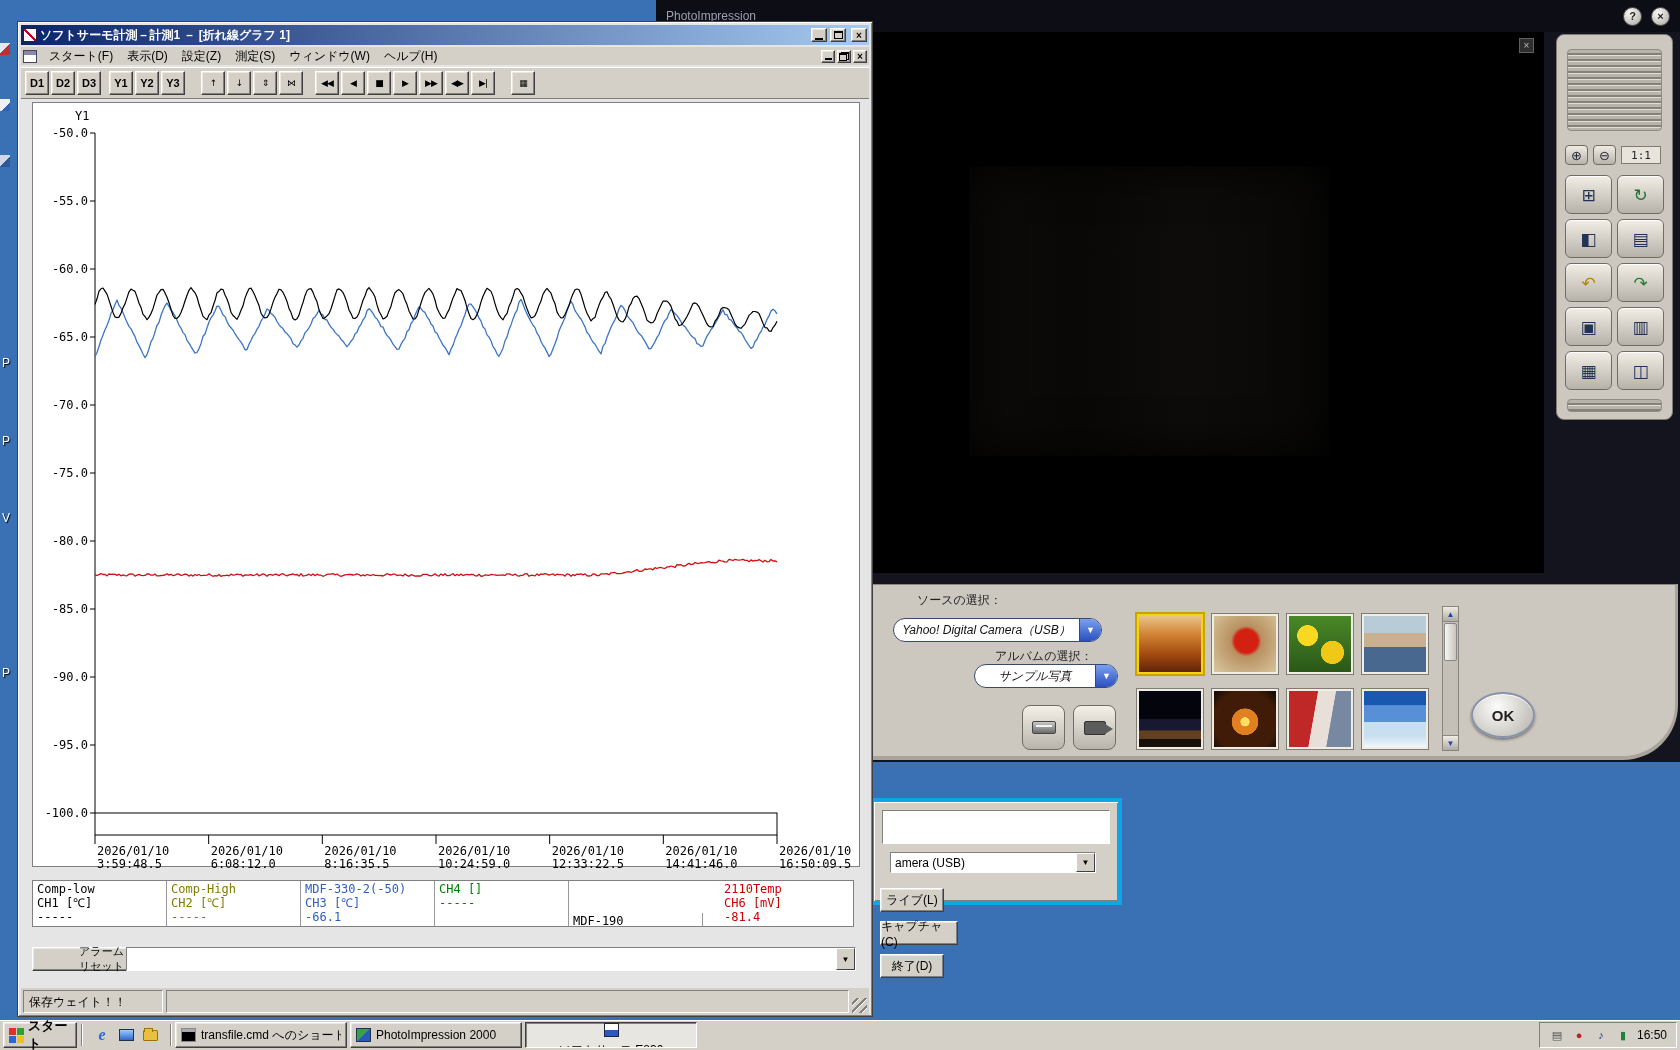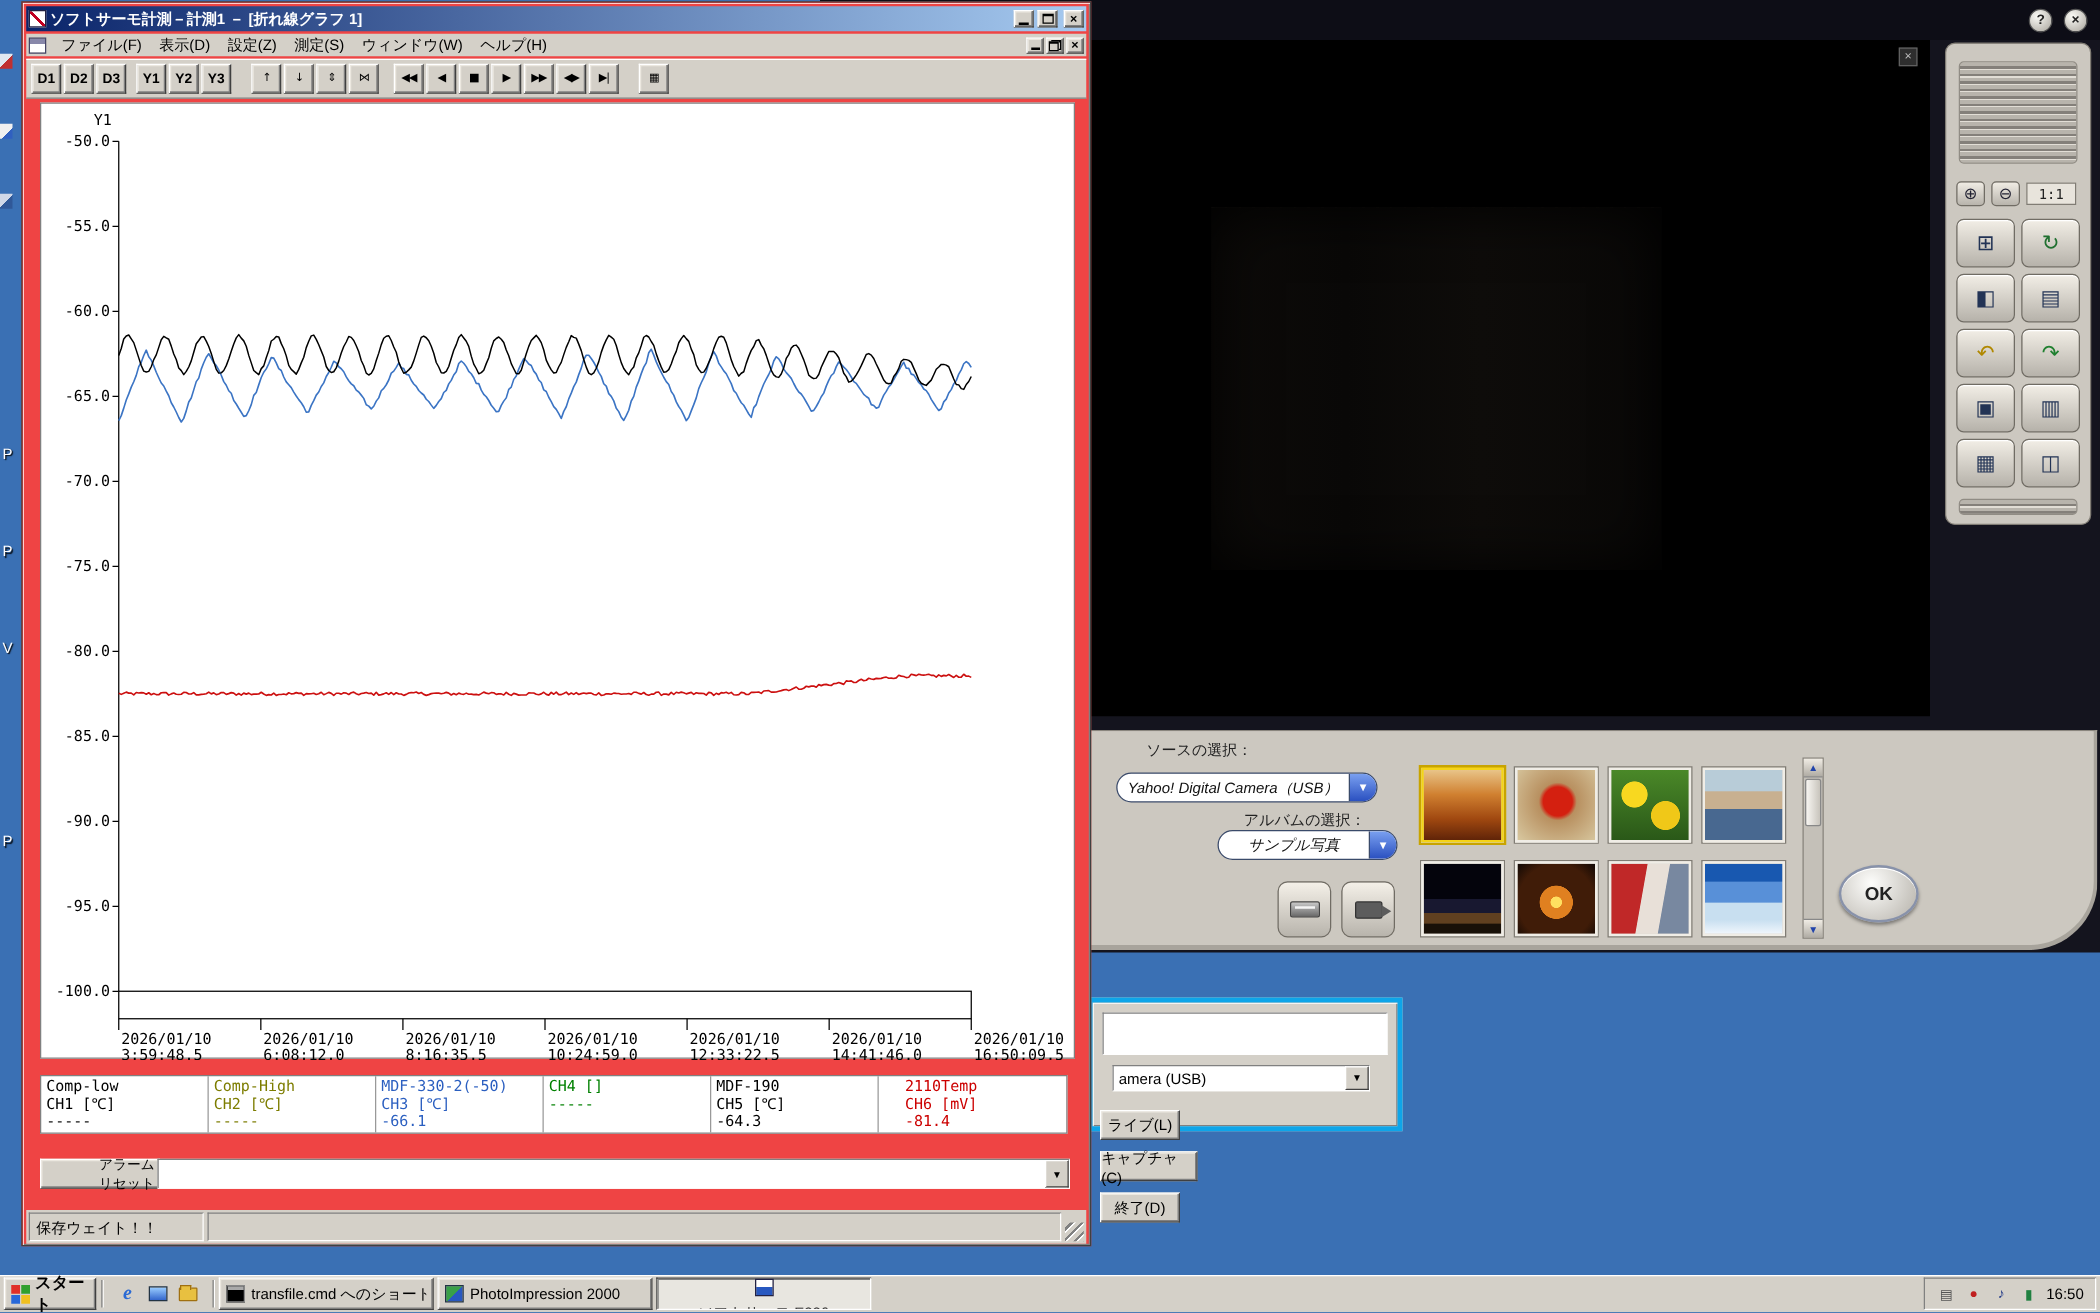--- a/index.html
+++ b/index.html
@@ -60,21 +60,21 @@
   
   .cap-dialog{position:absolute;left:870px;top:798px;width:252px;height:107px;background:#d4d0c8;border:4px solid #0ea5e9;box-shadow:inset 1px 1px 0 #fff,inset -1px -1px 0 #808080;z-index:20;}
   .cap-white{position:absolute;left:8px;top:8px;right:8px;height:34px;background:#fff;border:1px solid;border-color:#808080 #fff #fff #808080;}
   .cap-combo{position:absolute;left:16px;top:50px;width:206px;height:21px;background:#fff;border:1px solid;border-color:#808080 #fff #fff #808080;display:flex;align-items:center;}
   .cap-combo span{flex:1;padding:0 4px;font-size:12px;white-space:nowrap;overflow:hidden;}
   .combo-arrow{width:19px;align-self:stretch;background:#d4d0c8;border:1px solid;border-color:#fff #404040 #404040 #fff;display:flex;align-items:center;justify-content:center;font-size:8px;}
   .cap-buttons{position:absolute;left:6px;top:86px;right:6px;display:flex;gap:9px;flex-direction:column;}
   .win-button{background:#d4d0c8;border:1px solid;border-color:#fff #404040 #404040 #fff;box-shadow:inset -1px -1px 0 #808080,inset 1px 1px 0 #ece8e0;font-size:12px;display:flex;align-items:center;justify-content:center;height:24px;font-family:inherit;}
 
   
-  .mw{position:absolute;left:17px;top:1px;width:856px;height:996px;background:#ef4444;border:1px solid #404040;box-shadow:inset 1px 1px 0 #fff,inset -1px -1px 0 #808080;z-index:30;}
+  .mw{position:absolute;left:17px;top:21px;width:856px;height:996px;background:#e5e5e5;border:1px solid #404040;box-shadow:inset 1px 1px 0 #fff,inset -1px -1px 0 #808080;z-index:30;}
   .mw-titlebar{position:absolute;left:3px;top:3px;right:3px;height:20px;background:linear-gradient(90deg,#0a246a,#a6caf0);display:flex;align-items:center;padding:0 2px;gap:3px;}
   .mw-appicon{width:14px;height:14px;background:#fff,;background:linear-gradient(45deg,transparent 44%,#c00020 44% 56%,transparent 56%),#fff;border:1px solid #224;flex:0 0 auto;}
   .mw-title{color:#fff;font-size:12px;font-weight:bold;flex:1;white-space:nowrap;overflow:hidden;}
   .win-btn{width:16px;height:14px;display:flex;align-items:center;justify-content:center;font-size:10px;font-weight:bold;color:#000;flex:0 0 auto;}
   .g-min{width:8px;height:2px;background:#000;margin-top:7px;}
   .g-max{width:9px;height:8px;border:1px solid #000;border-top:2px solid #000;}
   .g-rest{width:10px;height:9px;position:relative;}
   .g-rest::before{content:"";position:absolute;right:0;top:0;width:6px;height:5px;border:1px solid #000;border-top:2px solid #000;}
   .g-rest::after{content:"";position:absolute;left:0;bottom:0;width:6px;height:5px;border:1px solid #000;border-top:2px solid #000;background:#d4d0c8;}
   .mw-menurow{position:absolute;left:3px;top:25px;right:3px;height:18px;display:flex;align-items:center;background:#d4d0c8;}
@@ -231,21 +231,21 @@
         </div>
       <div class="win-btn btn3d">
           <span class="g-max"></span>
         </div>
       <div class="win-btn btn3d" style="margin-left:2px;">×</div>
     </div>
 
     <div class="mw-menurow">
       <span class="mdi-icon"></span>
       <div class="menu-items">
-          <span class="menu-item">ファイル(F)</span>
+          <span class="menu-item">スタート(F)</span>
           <span class="menu-item">表示(D)</span>
           <span class="menu-item">設定(Z)</span>
           <span class="menu-item">測定(S)</span>
           <span class="menu-item">ウィンドウ(W)</span>
           <span class="menu-item">ヘルプ(H)</span>
         </div>
       <div class="mdi-btns">
         <div class="win-btn btn3d">
             <span class="g-min" style="margin-top:6px;width:7px;"></span>
           </div>
@@ -345,21 +345,21 @@
         <div class="lg-cell" style="color: rgb(43, 95, 192);">
           <div class="lg-line">MDF-330-2(-50)</div>
           <div class="lg-line">CH3 [℃]</div>
           <div class="lg-line">-66.1</div>
         </div>
         <div class="lg-cell" style="color: rgb(0, 128, 0);">
           <div class="lg-line"></div>
           <div class="lg-line">CH4 []</div>
           <div class="lg-line">-----</div>
         </div>
-        <div class="lg-cell" style="color: rgb(0, 0, 0);">
+        <div class="lg-cell" style="color: rgb(0, 0, 0); margin-top: 32px;">
           <div class="lg-line">MDF-190</div>
           <div class="lg-line">CH5 [℃]</div>
           <div class="lg-line">-64.3</div>
         </div>
         <div class="lg-cell" style="color: rgb(204, 0, 0);">
           <div class="lg-line">2110Temp</div>
           <div class="lg-line">CH6 [mV]</div>
           <div class="lg-line">-81.4</div>
         </div>
       </div>

